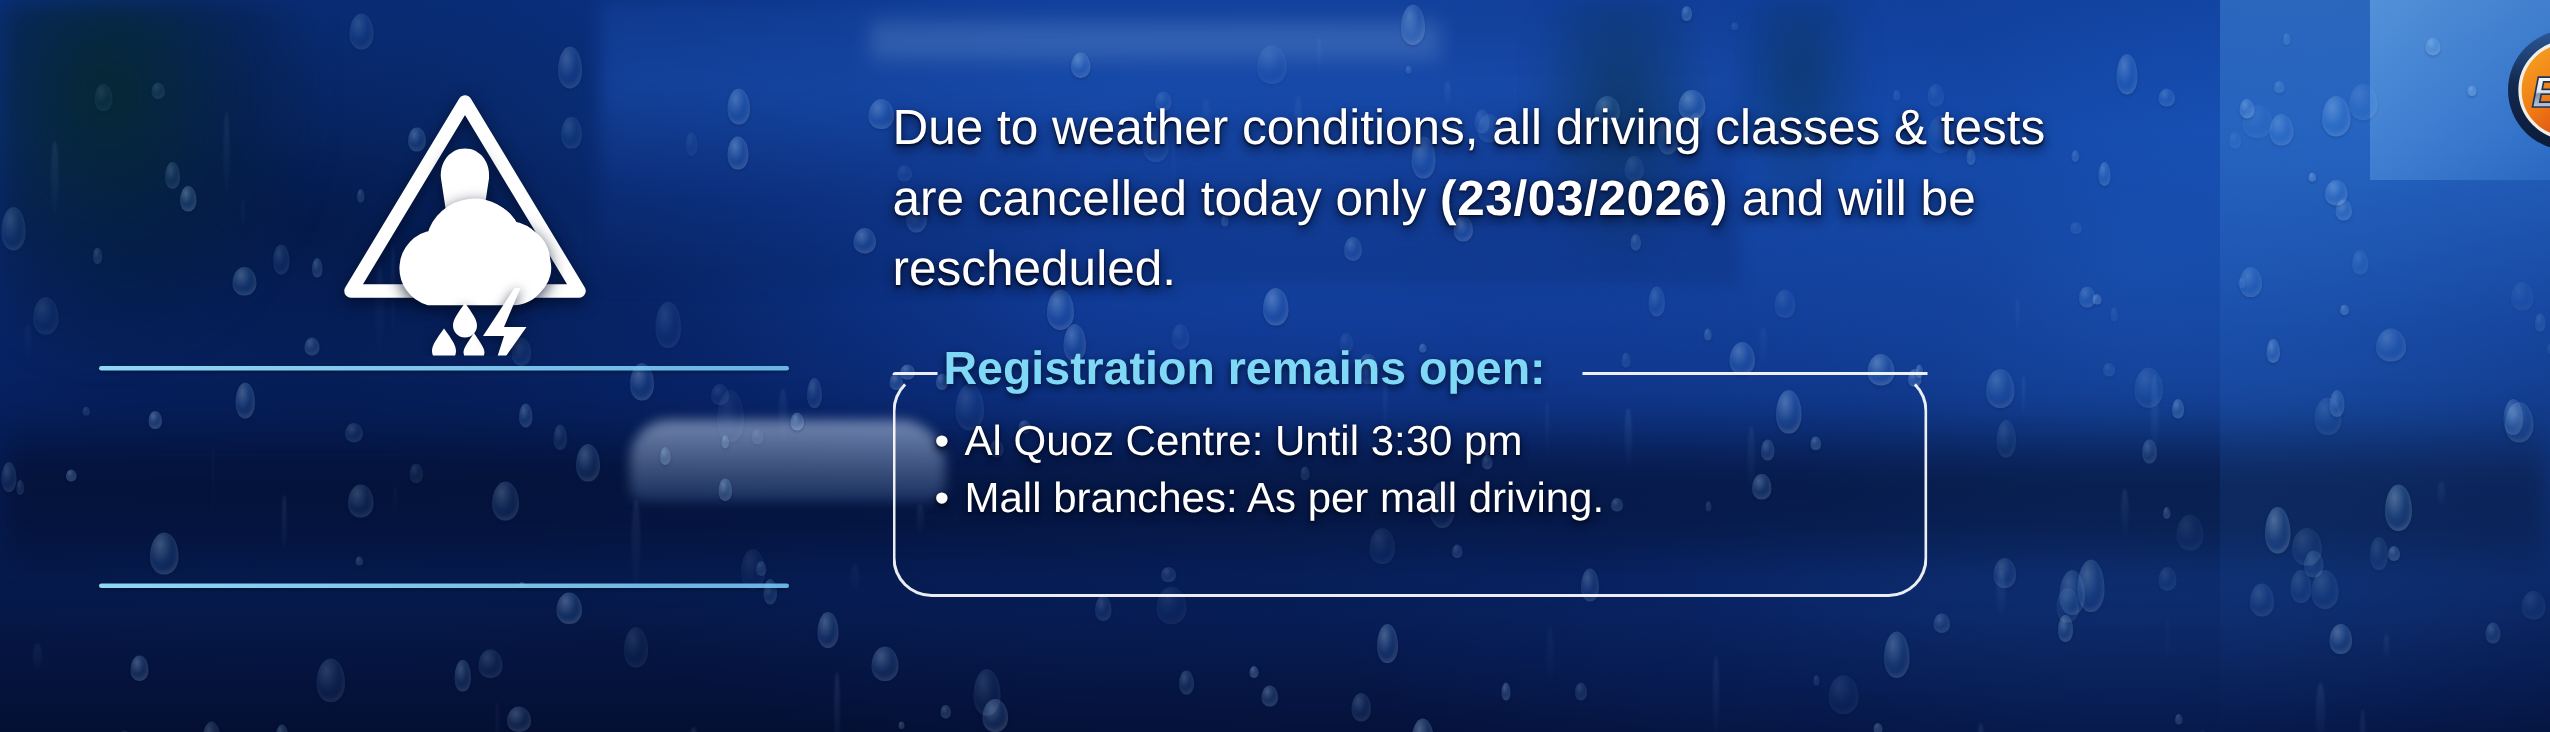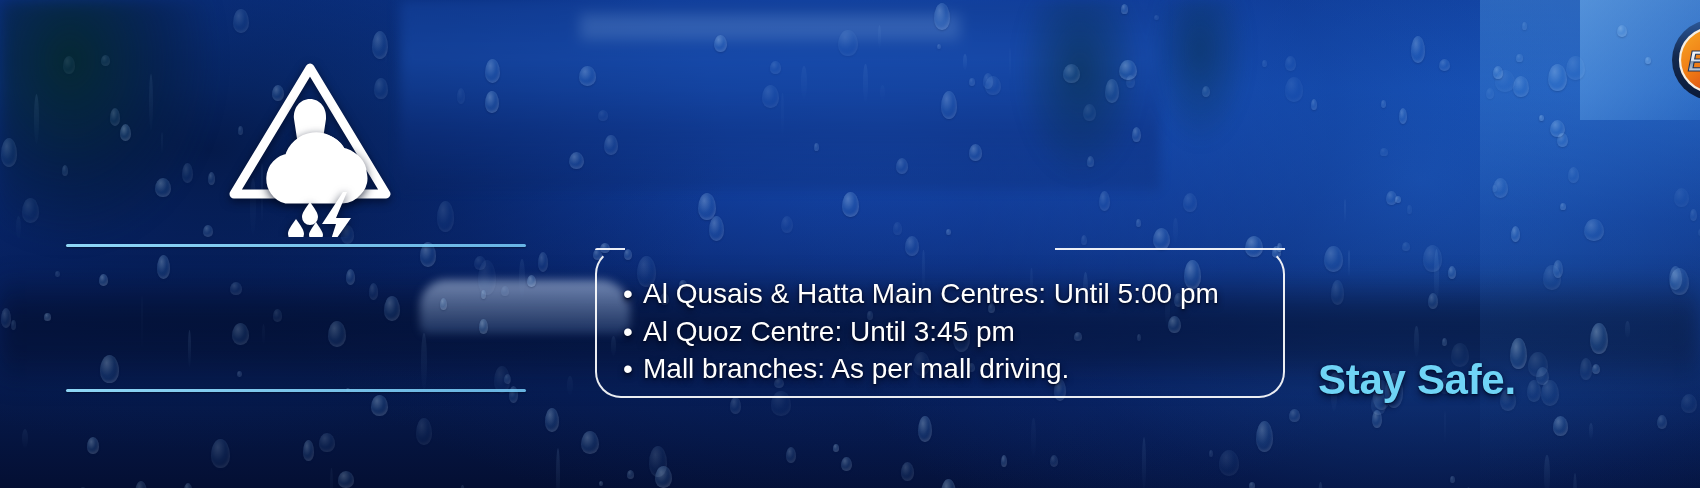--- a/index.html
+++ b/index.html
@@ -487,38 +487,38 @@
     </div>
 
     <div class="rule top"></div>
 
 
     <div class="rule bottom"></div>
   </div>
 
   <div class="main-block">
 
+    <p class="lead">
+      <span>Due to weather conditions, all driving classes &amp; tests are cancelled today only </span><b>(23/03/2026)</b><span> and will be rescheduled.</span>
+    </p>
 
     <div class="reg-panel"></div>
 
+    <div class="reg-title">Registration remains open:</div>
 
     <ul class="reg-list">
       <li>
-        <span class="bullet">•</span><span>Al Qusais &amp; Hatta Main Centres: Until 5:00 pm</span>
-      </li>
-      <li>
-        <span class="bullet">•</span><span>Al Quoz Centre: Until 3:45 pm</span>
+        <span class="bullet">•</span><span>Al Quoz Centre: Until 3:30 pm</span>
       </li>
       <li>
         <span class="bullet">•</span><span>Mall branches: As per mall driving.</span>
       </li>
     </ul>
   </div>
 
-  <div class="stay-safe">Stay Safe.</div>
 
   <div class="edi-logo">
     <svg viewBox="0 0 84 84" width="84" height="84" aria-hidden="true">
       <defs>
         <linearGradient id="ring" x1="0" y1="0" x2="0" y2="1">
           <stop offset="0%" stop-color="#2c5898"></stop>
           <stop offset="45%" stop-color="#13294f"></stop>
           <stop offset="100%" stop-color="#0b1a38"></stop>
         </linearGradient>
         <linearGradient id="disc" x1="0.1" y1="0" x2="0.9" y2="1">

